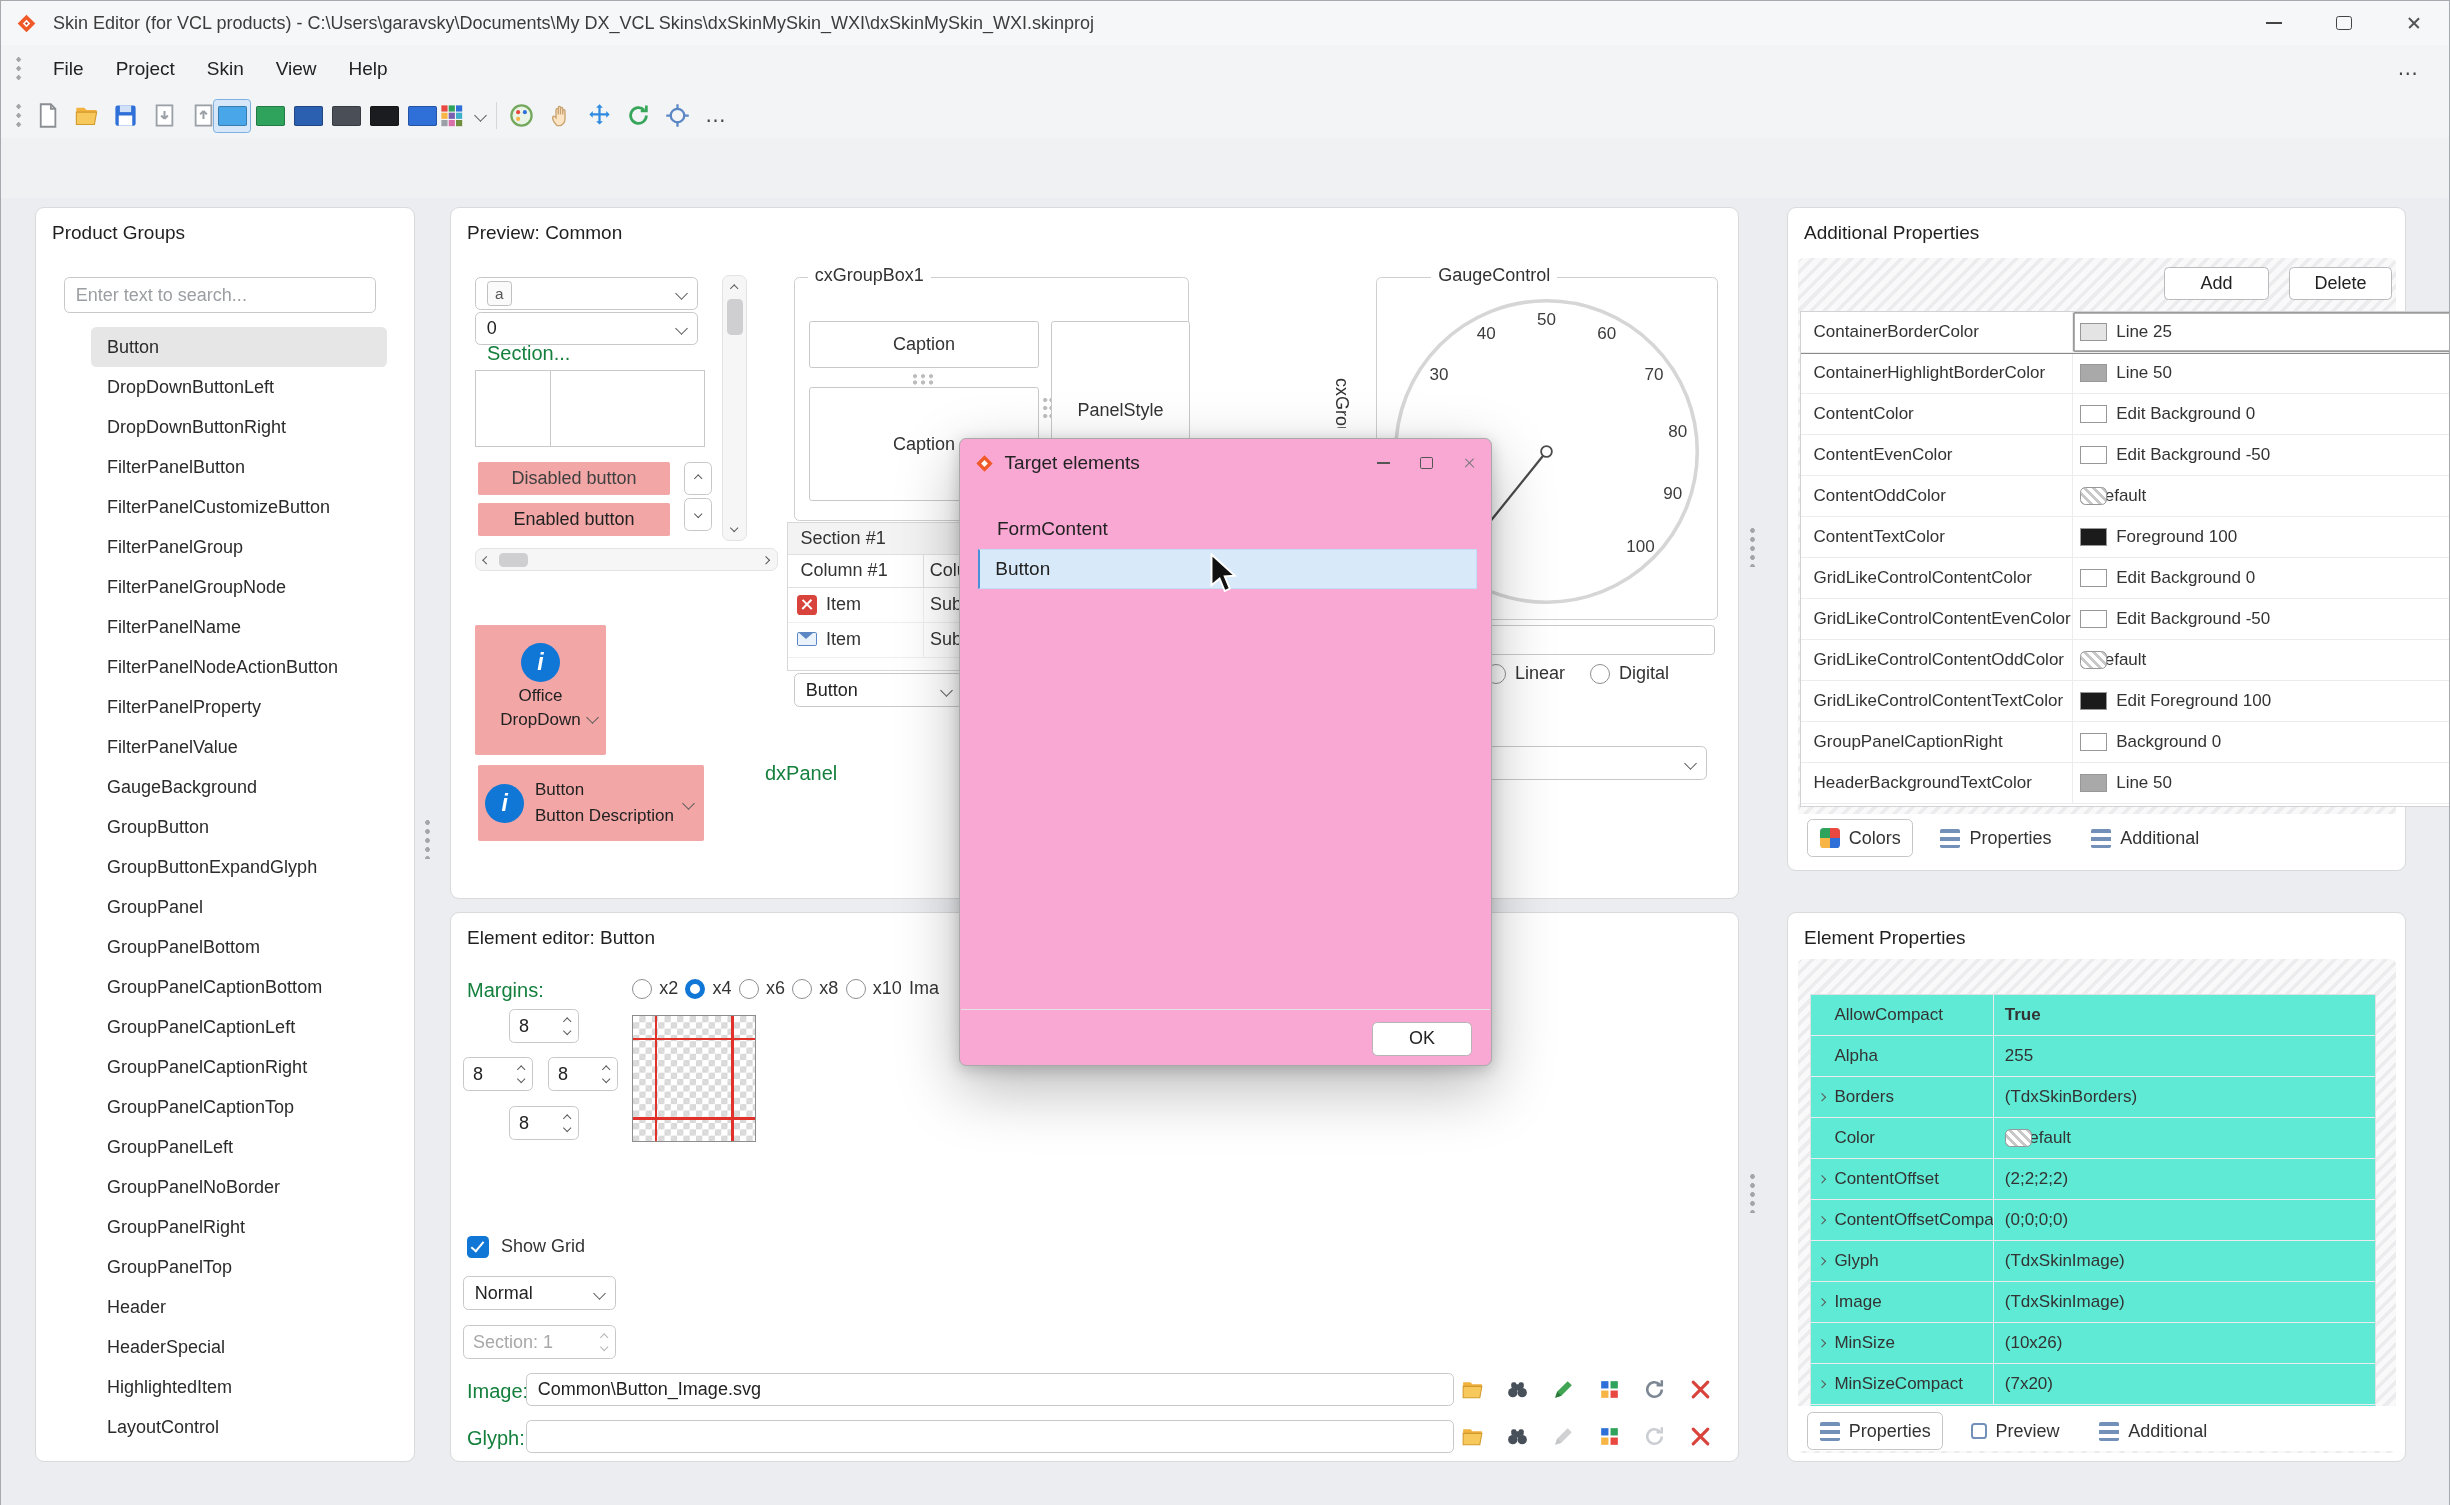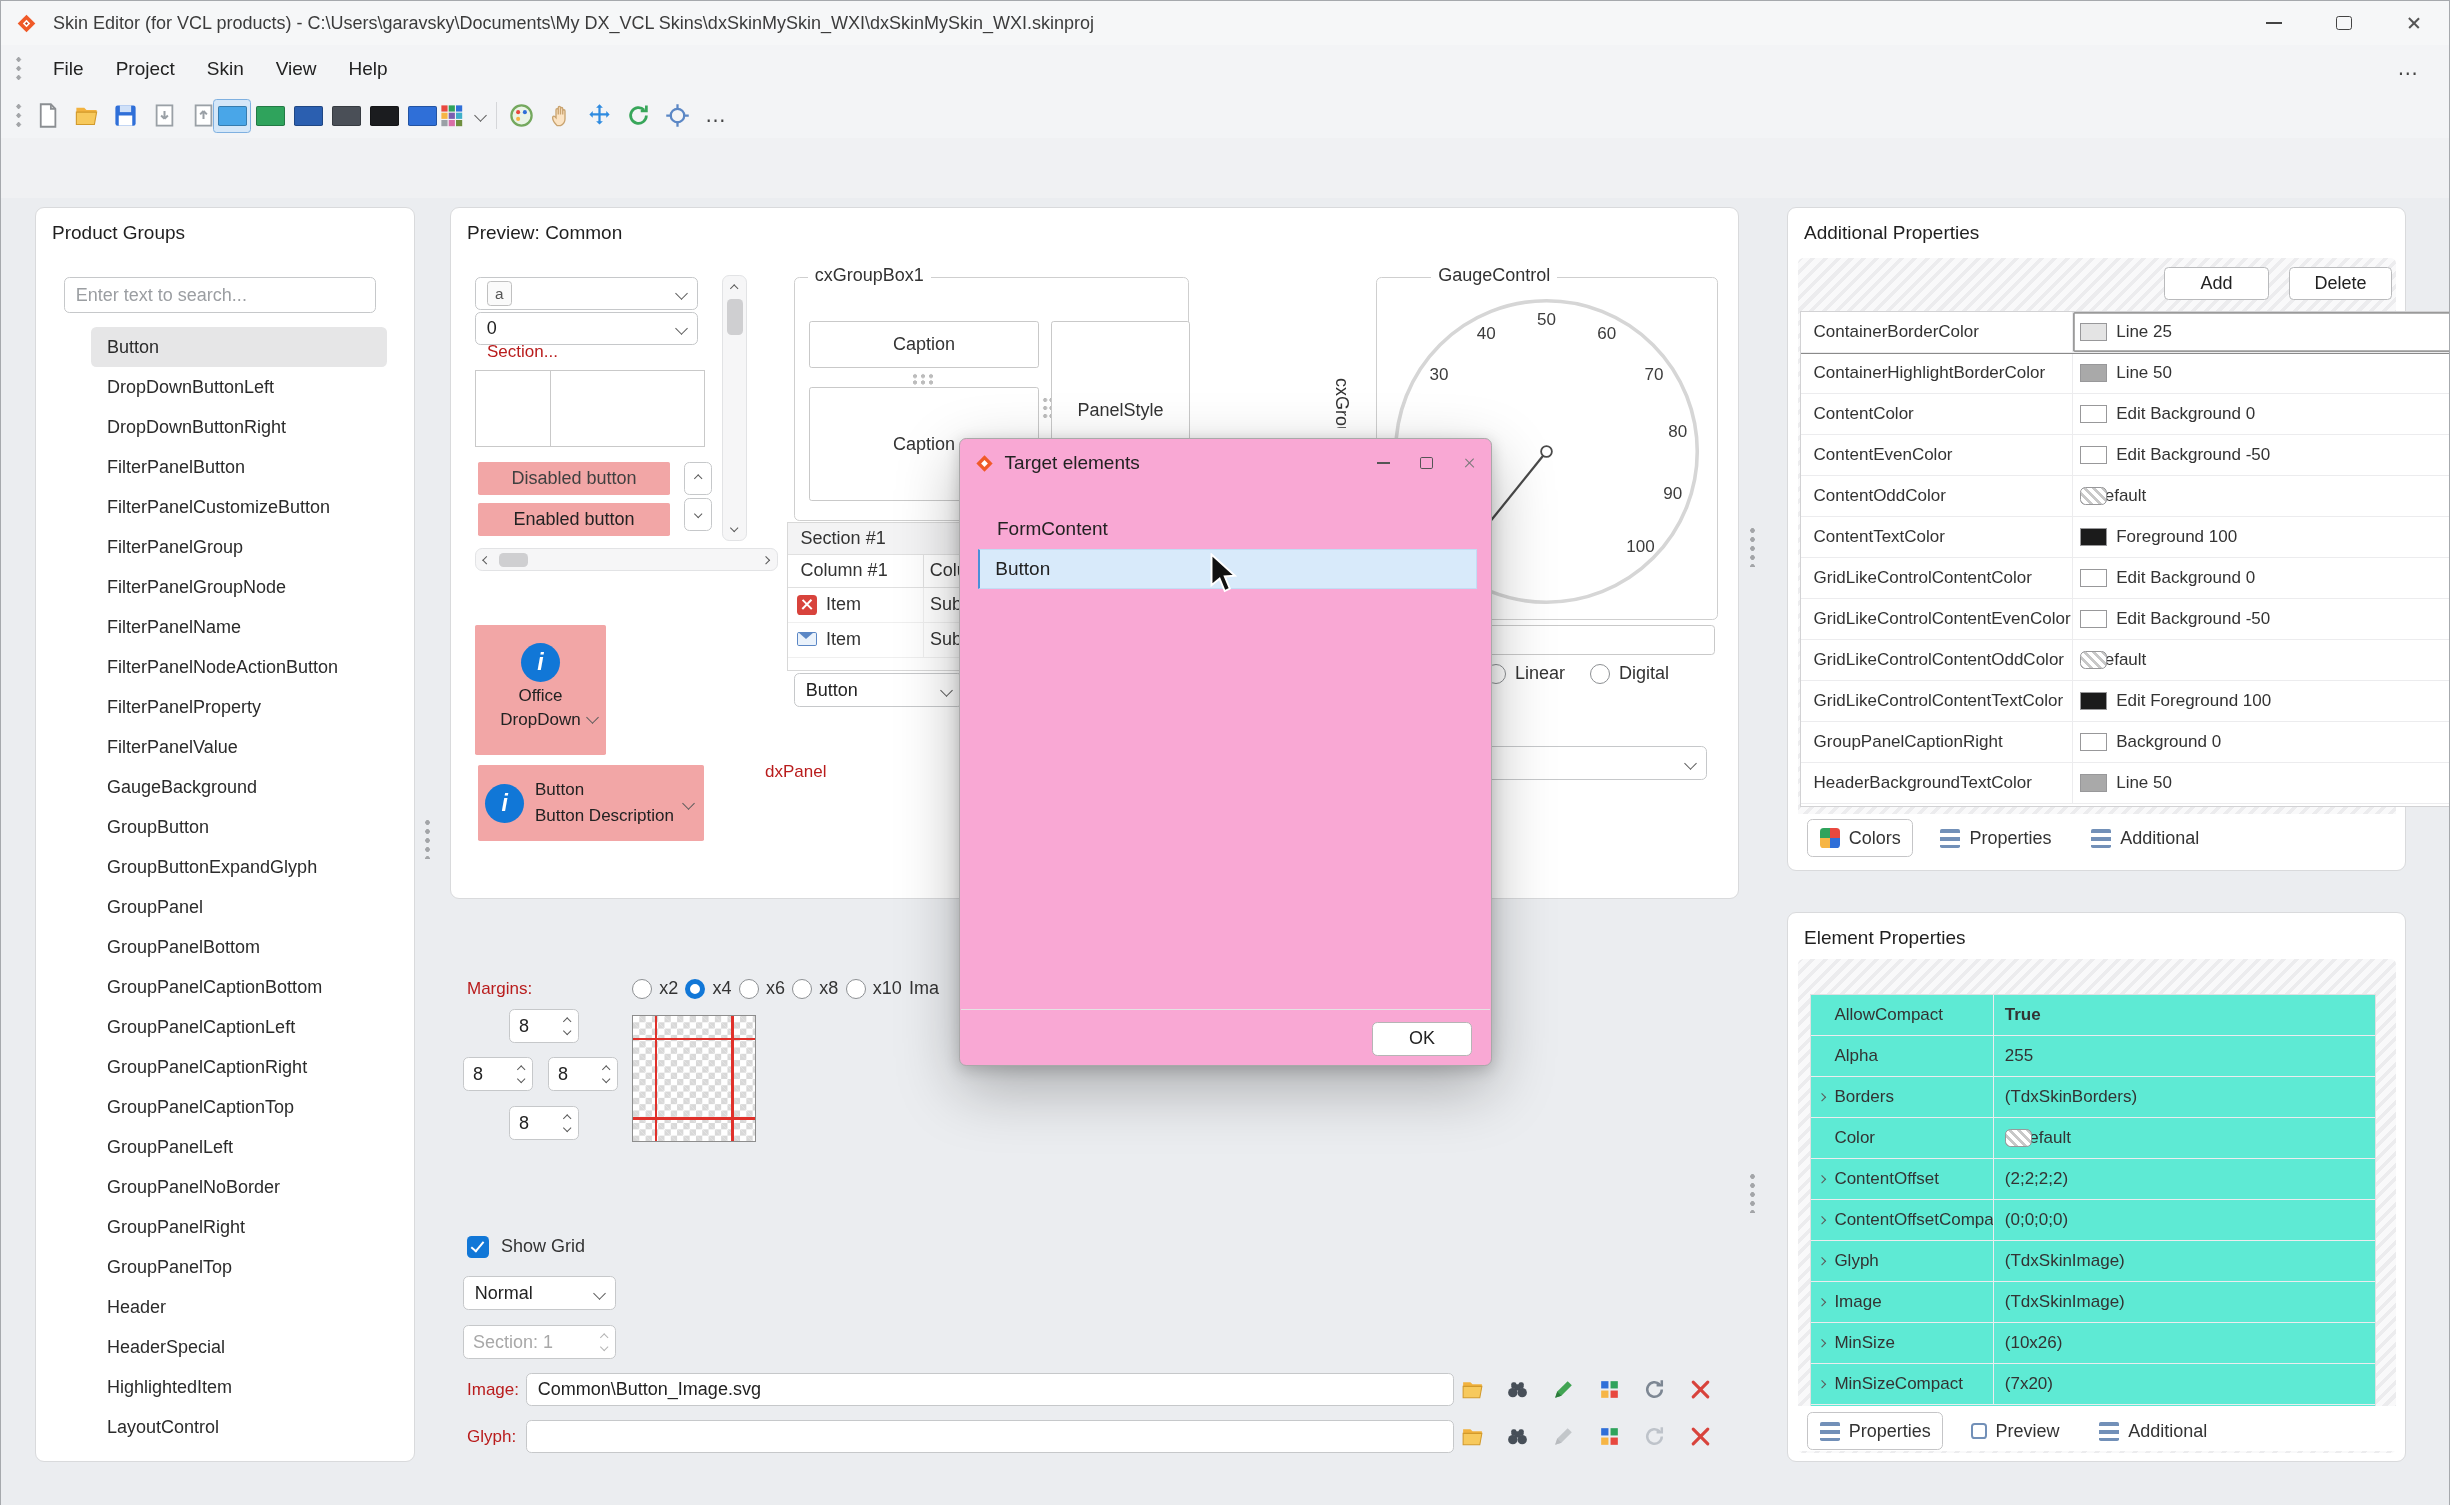--- a/index.html
+++ b/index.html
@@ -59,21 +59,21 @@
   .combo .combo-val{flex:1;white-space:nowrap;overflow:hidden}
   .txt-input{position:absolute;border:0.9px solid #c6c8ca;border-radius:5.4px;font-family:"Liberation Sans",sans-serif;font-size:18px;color:#222;padding:0 10.8px;background:#fff;box-sizing:border-box;outline:none}
   .txt-input::placeholder{color:#9b9ea2}
   .spin{position:absolute;background:#fff;border:0.9px solid #c6c8ca;border-radius:5.4px;display:flex;align-items:center;justify-content:space-between;font-size:18px;color:#222;padding:0 7.2px 0 9px;box-sizing:border-box}
   .spin-arrows{display:flex;flex-direction:column;gap:3.6px;align-items:center}
   .spin.disabled{color:#a8a8a8}
   .radio{width:20px;height:20px;border:1.8px solid #8d9093;border-radius:50%;background:#fff;box-sizing:border-box;flex:none}
   .radio.on{border:5.4px solid #1177d7}
   .checkbox{width:21.5px;height:21.5px;border-radius:4.5px;background:#1177d7;position:relative;flex:none}
   .checkbox::after{content:"";position:absolute;left:7.2px;top:2.7px;width:5.4px;height:10.8px;border-right:2.7px solid #fff;border-bottom:2.7px solid #fff;transform:rotate(40deg)}
-  .label{position:absolute;font-size:17px;color:#b91c1c;white-space:nowrap}
+  .label{position:absolute;font-size:20px;color:#15803d;white-space:nowrap}
   .sw{width:27px;height:18px;border:0.9px solid #98989a;box-sizing:border-box;flex:none}
   .sw.white{background:#fff}
   .sw.lightgray{background:#e4e4e4}
   .sw.gray{background:#a9a9a9}
   .sw.black{background:#1b1b1b}
   .sw.hatch{background:repeating-linear-gradient(45deg,#c8c8c8 0 2.7px,#fff 2.7px 6.3px)}
   .dots-h{position:absolute;width:24px;height:12.6px;background-image:radial-gradient(circle,#bcbcbc 1.8px,transparent 2.1px);background-size:8px 6.3px}
   .dots-v{position:absolute;width:12.6px;height:24px;background-image:radial-gradient(circle,#bcbcbc 1.8px,transparent 2.1px);background-size:6.3px 8px}
 
   
@@ -483,20 +483,23 @@
   </div>
   <div style="position:absolute;left:1589px;top:662px;display:flex;align-items:center;gap:9px">
     <span class="radio"></span>
     <span class="zlabel">Digital</span>
   </div>
   <div class="combo" style="left:1375px;top:745px;width:331px;height:34px">
     <span class="combo-val"></span>
     <i class="chev down"></i>
   </div>
 
+  <div class="panel" style="left:449px;top:911px;width:1289px;height:550px">
+    <div class="panel-title">Element editor: Button</div>
+  </div>
   <div class="label" style="left:466px;top:978px">Margins:</div>
   <div class="zoom-row">
       <div class="zoom-opt">
         <div class="radio"></div>
         <div class="zlabel">x2</div>
       </div>
       <div class="zoom-opt">
         <div class="radio on"></div>
         <div class="zlabel">x4</div>
       </div>

